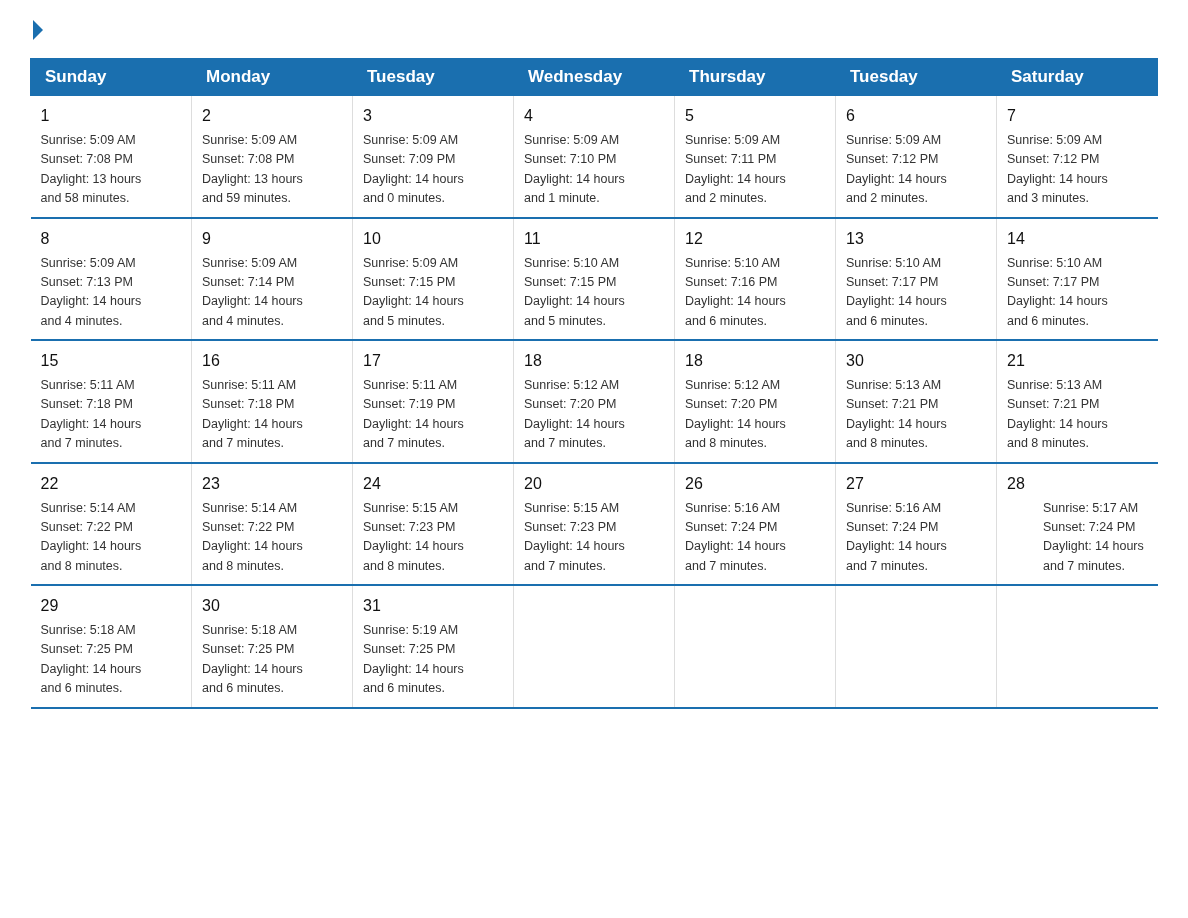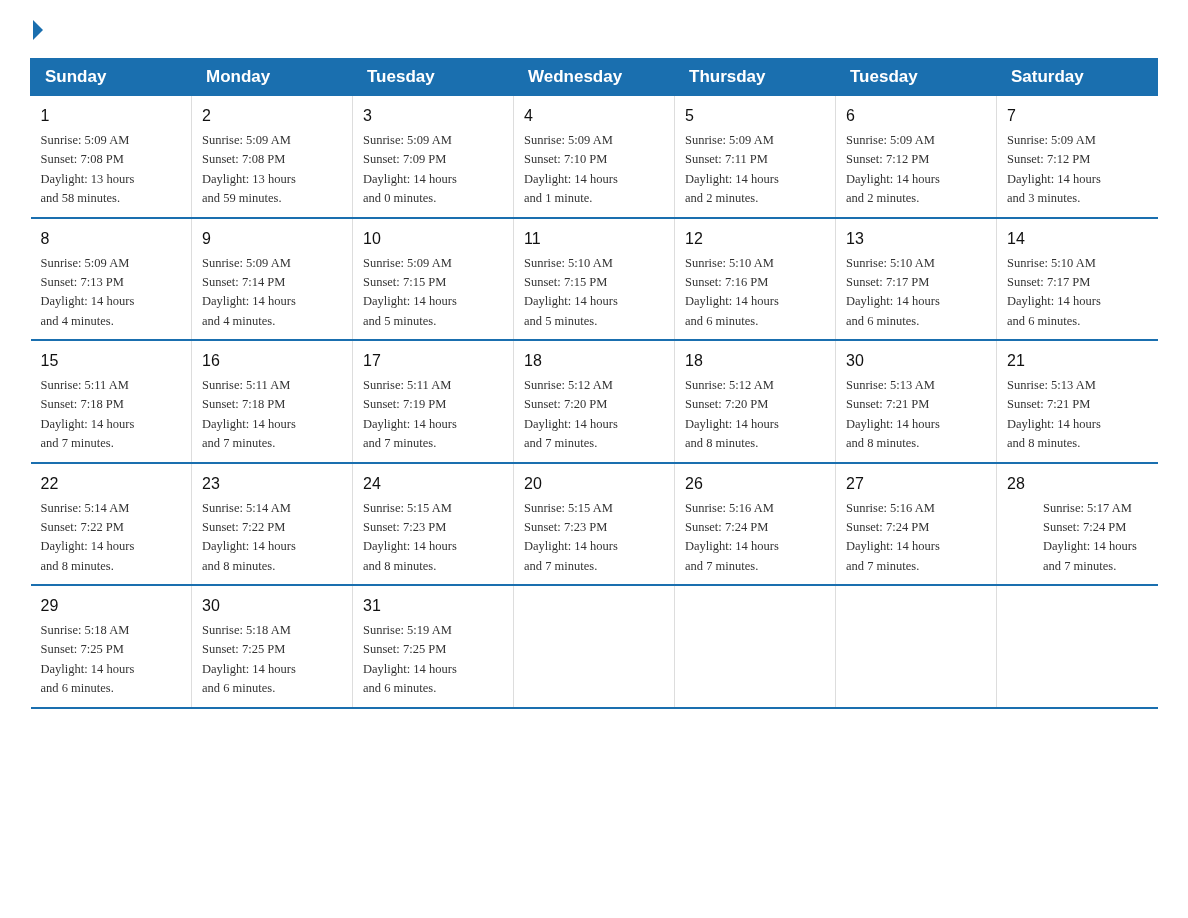--- a/index.html
+++ b/index.html
@@ -82,21 +82,20 @@
       font-size: 16px;
       font-weight: normal;
       color: #111;
       display: block;
       margin-bottom: 3px;
     }
     .day-info {
       color: #333;
       font-size: 12.5px;
       line-height: 1.55;
-      font-family: Liberation Serif, serif;
     }
     .empty-cell { background: #fff; }
   </style>
 </head>
 <body>
 
 <div class="header">
   <div class="logo">
     <div class="logo-text">
       <span class="logo-general"></span>

